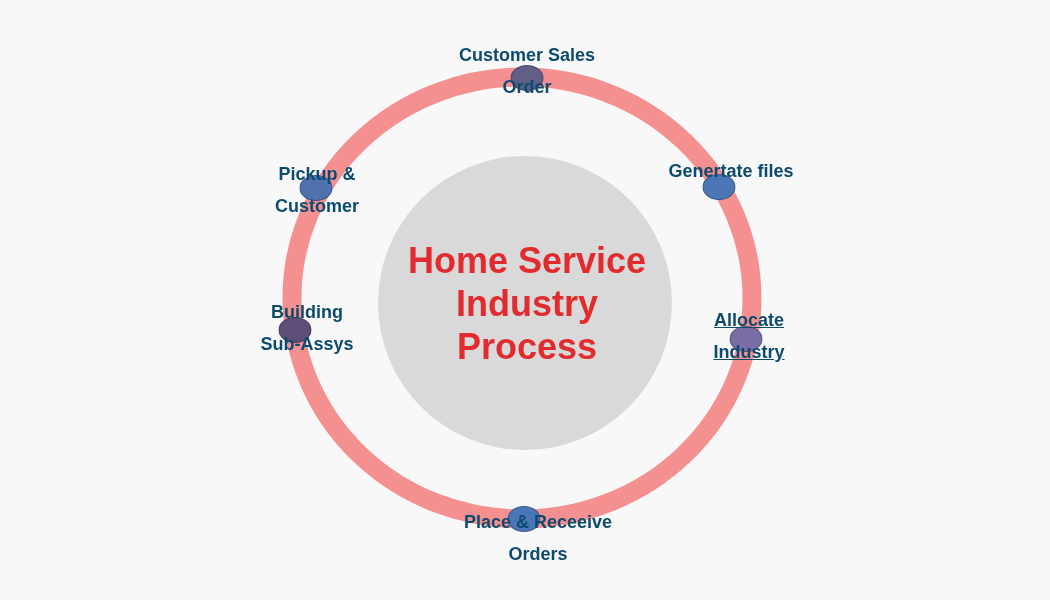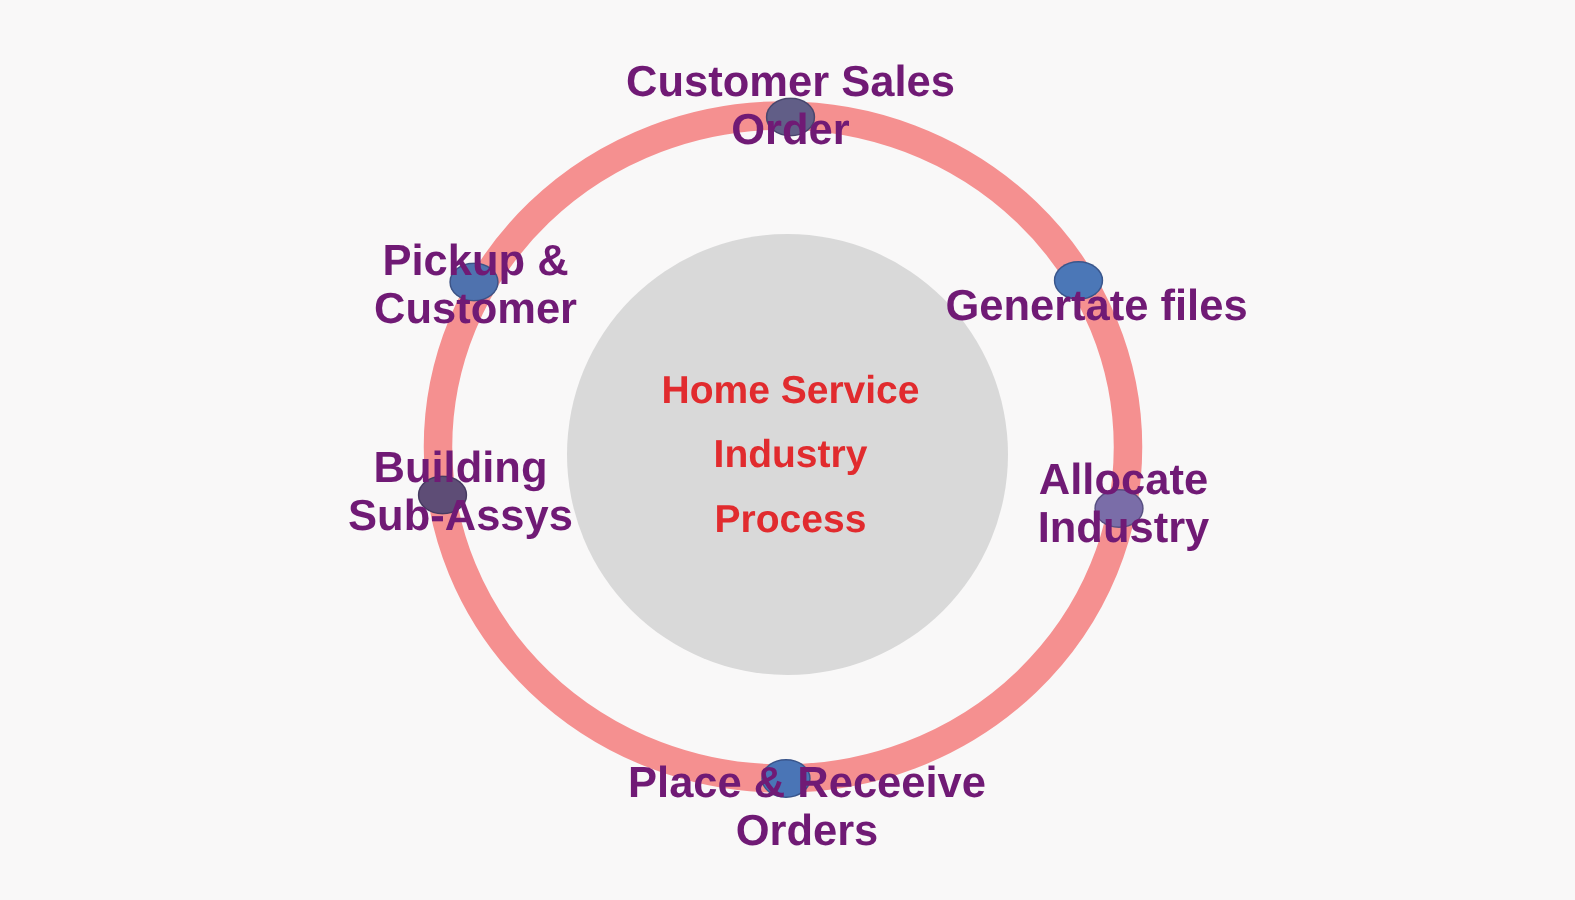--- a/index.html
+++ b/index.html
@@ -32,37 +32,37 @@
     transform: translate(-50%, -50%);
     border: 1px solid rgba(25, 25, 60, 0.35);
     box-sizing: border-box;
     z-index: 2;
   }
   .node-label {
     position: absolute;
     transform: translate(-50%, -50%);
     text-align: center;
     font-weight: bold;
-    font-size: 29px;
+    font-size: 18px;
     line-height: 32px;
-    color: #701a75;
+    color: #0c4a6e;
     white-space: nowrap;
     z-index: 3;
   }
   .node-label .line {
     display: block;
   }
   .center-title {
     position: absolute;
     left: 527px;
     top: 303px;
     transform: translate(-50%, -50%);
     text-align: center;
     font-weight: bold;
-    font-size: 26px;
+    font-size: 36px;
     line-height: 43px;
     white-space: nowrap;
     z-index: 3;
   }
   .center-title .line {
     display: block;
   }
 </style>
 </head>
 <body>
@@ -78,24 +78,24 @@
   <div class="node-dot" style="left: 719px; top: 187px; background: rgb(75, 119, 183);"></div>
   <div class="node-dot" style="left: 746px; top: 339px; background: rgb(122, 109, 168);"></div>
   <div class="node-dot" style="left: 524px; top: 519px; background: rgb(74, 117, 182);"></div>
   <div class="node-dot" style="left: 295px; top: 330px; background: rgb(94, 77, 118);"></div>
   <div class="node-dot" style="left: 316px; top: 188px; background: rgb(79, 114, 174);"></div>
 
   <div class="node-label" style="left:527px; top:71px;">
     <span class="line">Customer Sales</span>
     <span class="line">Order</span>
   </div>
-  <div class="node-label" style="left:731px; top:204px;">
+  <div class="node-label" style="left:731px; top:171px;">
     <span class="line">Genertate files</span>
   </div>
-  <div class="node-label" style="left:749px; top:336px;">
+  <div class="node-label" style="left:749px; top:336px;text-decoration:underline;">
     <span class="line">Allocate</span>
     <span class="line">Industry</span>
   </div>
   <div class="node-label" style="left:538px; top:523px;margin-top:15px;">
     <span class="line">Place &amp; Receeive</span>
     <span class="line">Orders</span>
   </div>
   <div class="node-label" style="left:307px; top:328px;">
     <span class="line">Building</span>
     <span class="line">Sub-Assys</span>

